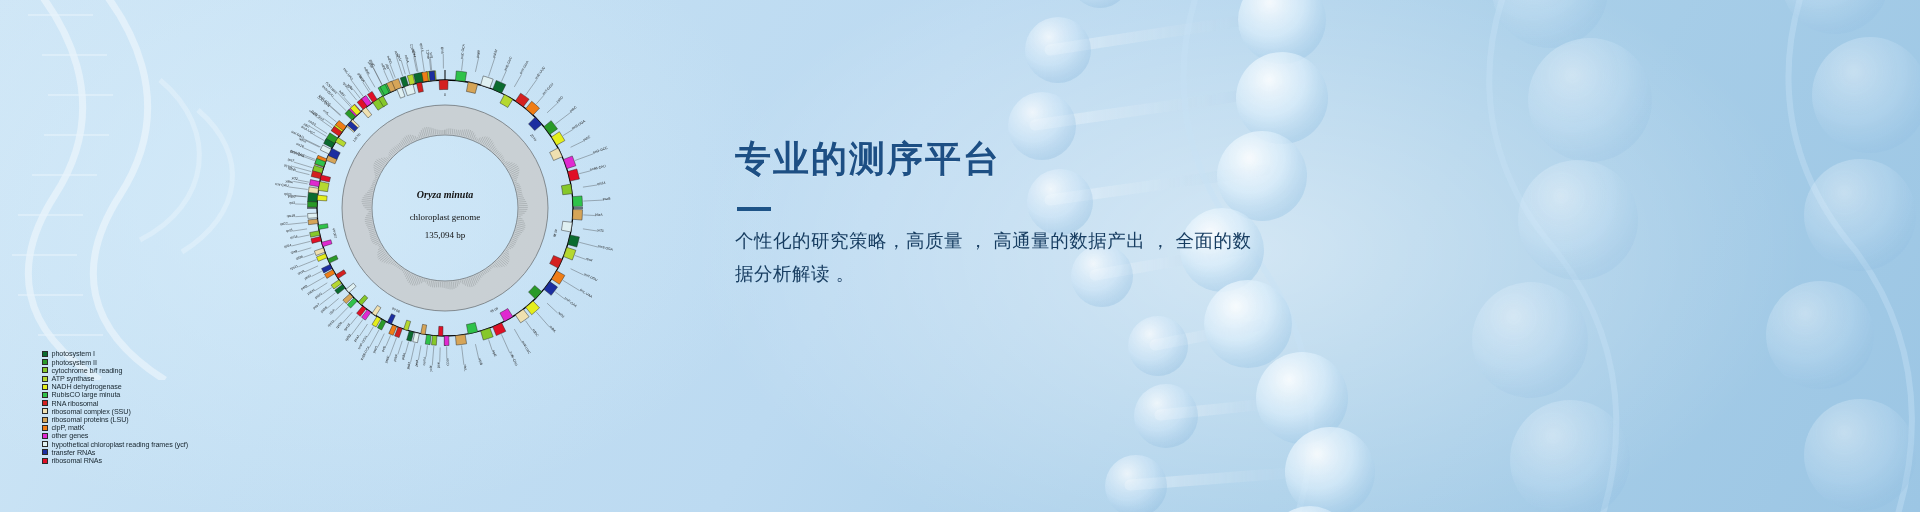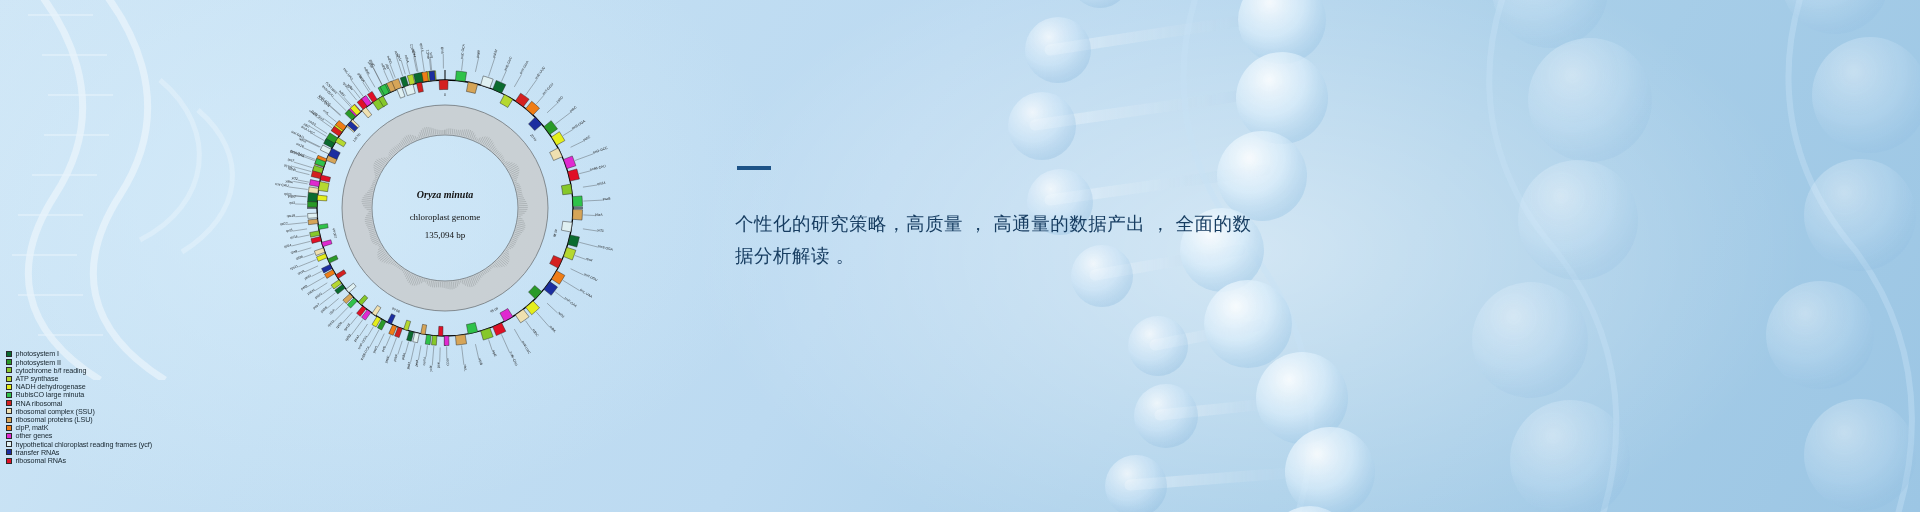--- a/index.html
+++ b/index.html
@@ -37,20 +37,21 @@
     left: 6px; top: 350px;
     width: 250px;
     font-size: 7.2px;
     line-height: 1.0;
     color: #17252e;
   }
   .legend-row {
     display: flex; align-items: center;
     height: 8.2px;
     white-space: nowrap;
+    margin-left: 36px;
   }
   .legend-swatch {
     width: 6px; height: 6px;
     border: 1px solid #2a2a2a;
     margin-right: 3.5px;
     flex: 0 0 auto;
   }
   .legend-label { font-size: 7.2px; letter-spacing: -0.1px; }
 
   
@@ -87,21 +88,21 @@
     letter-spacing: 2px;
     line-height: 1.15;
     text-shadow: 0 1px 0 rgba(255,255,255,0.25);
   }
   #divider {
     width: 34px; height: 4px;
     background: #1d5387;
     margin: 28px 0 0 2px;
   }
   #subcopy {
-    margin-top: 38px;
+    margin-top: 14px;
     font-size: 18.5px;
     color: #173d61;
     line-height: 1.75;
     letter-spacing: 0.5px;
     max-width: 530px;
   }
 </style>
 </head>
 <body>
 
@@ -887,17 +888,18 @@
         <span class="legend-swatch" style="background: rgb(28, 46, 160);"></span>
         <span class="legend-label">transfer RNAs</span>
       </div>
       <div class="legend-row">
         <span class="legend-swatch" style="background: rgb(224, 16, 38);"></span>
         <span class="legend-label">ribosomal RNAs</span>
       </div>
     </div>
 
   <div id="copy">
+    <div id="headline">专业的测序平台</div>
     <div id="divider"></div>
     <div id="subcopy">个性化的研究策略，高质量 ， 高通量的数据产出 ， 全面的数据分析解读 。</div>
   </div>
 
 </div>
 
 </body></html>

